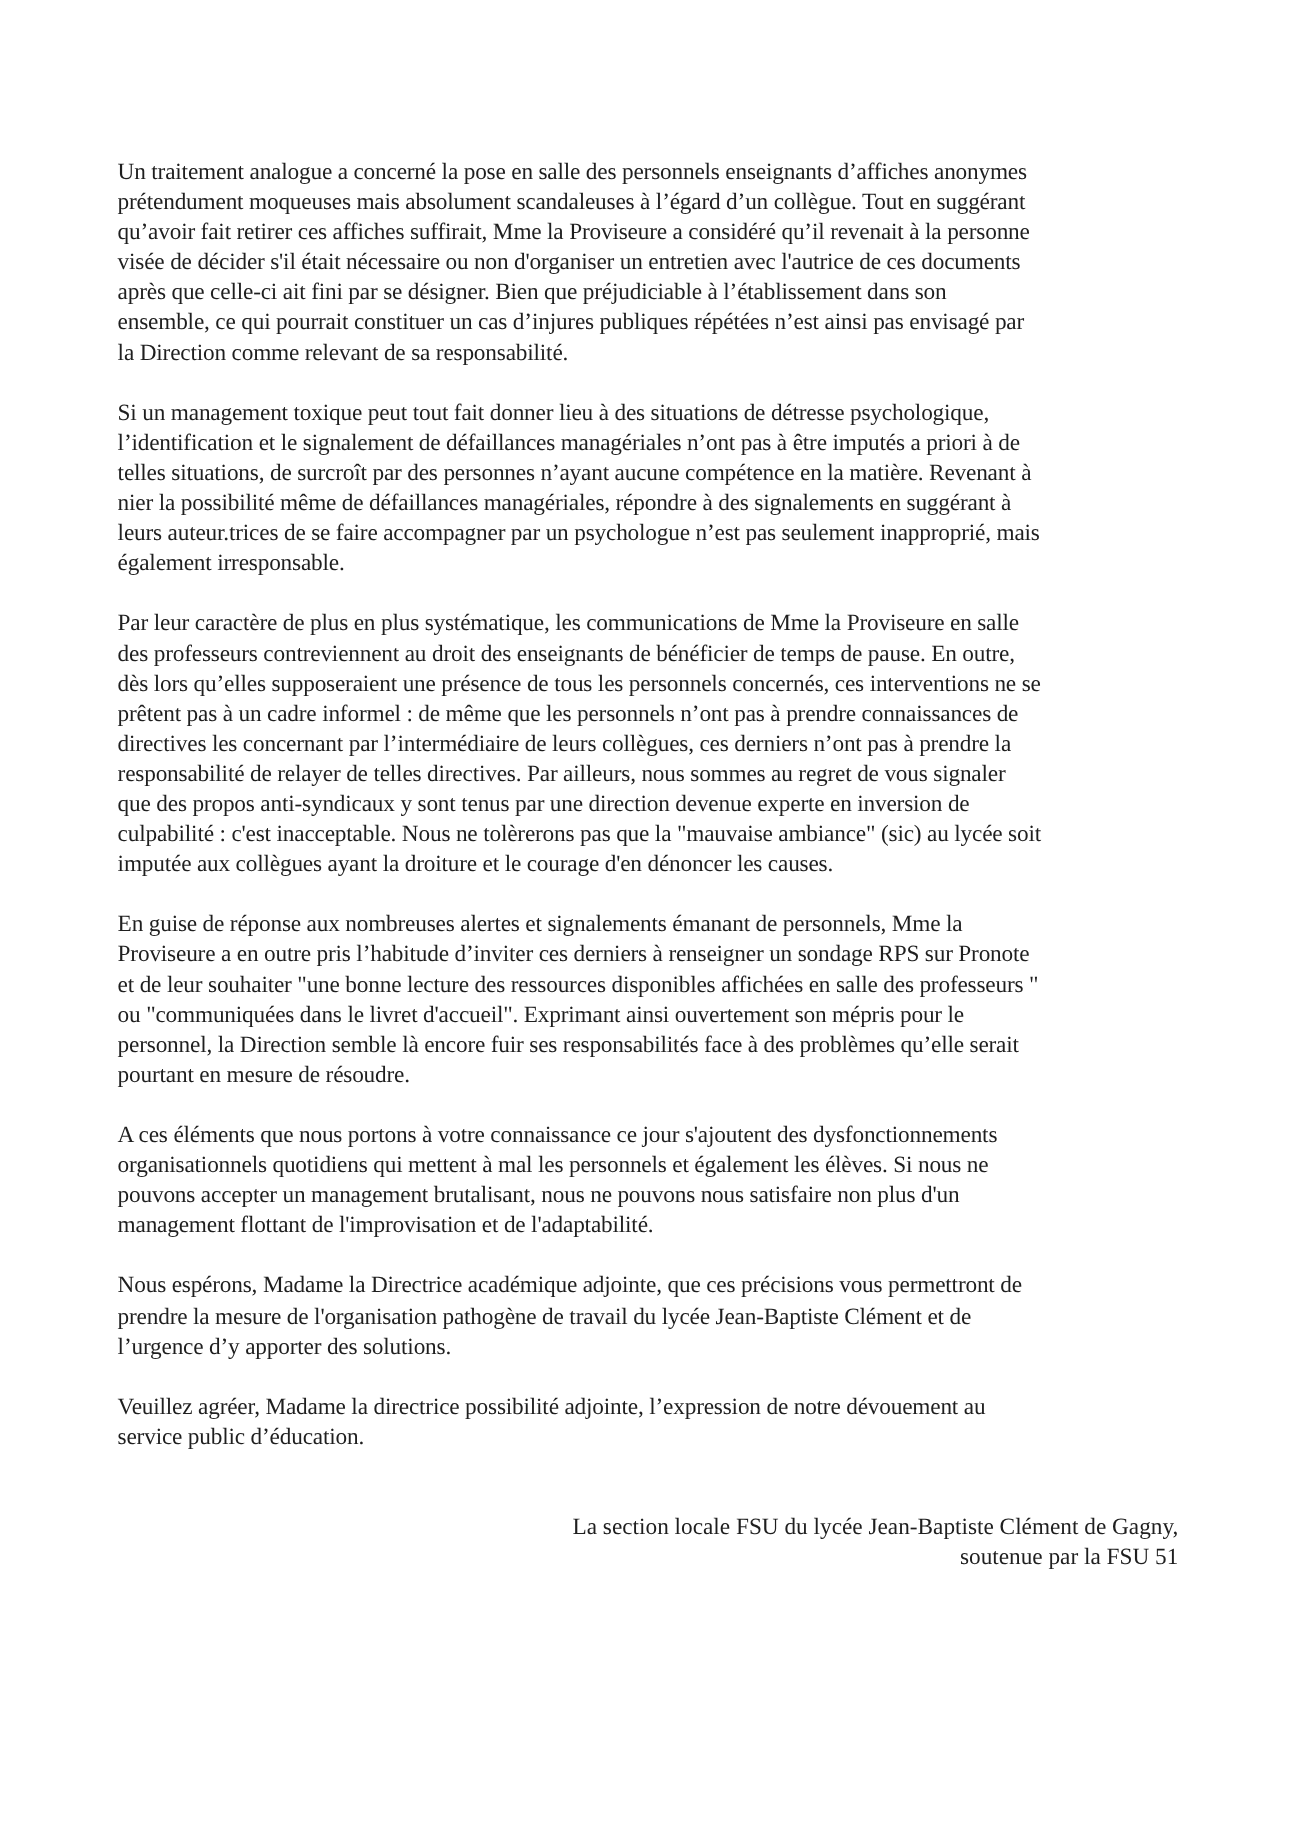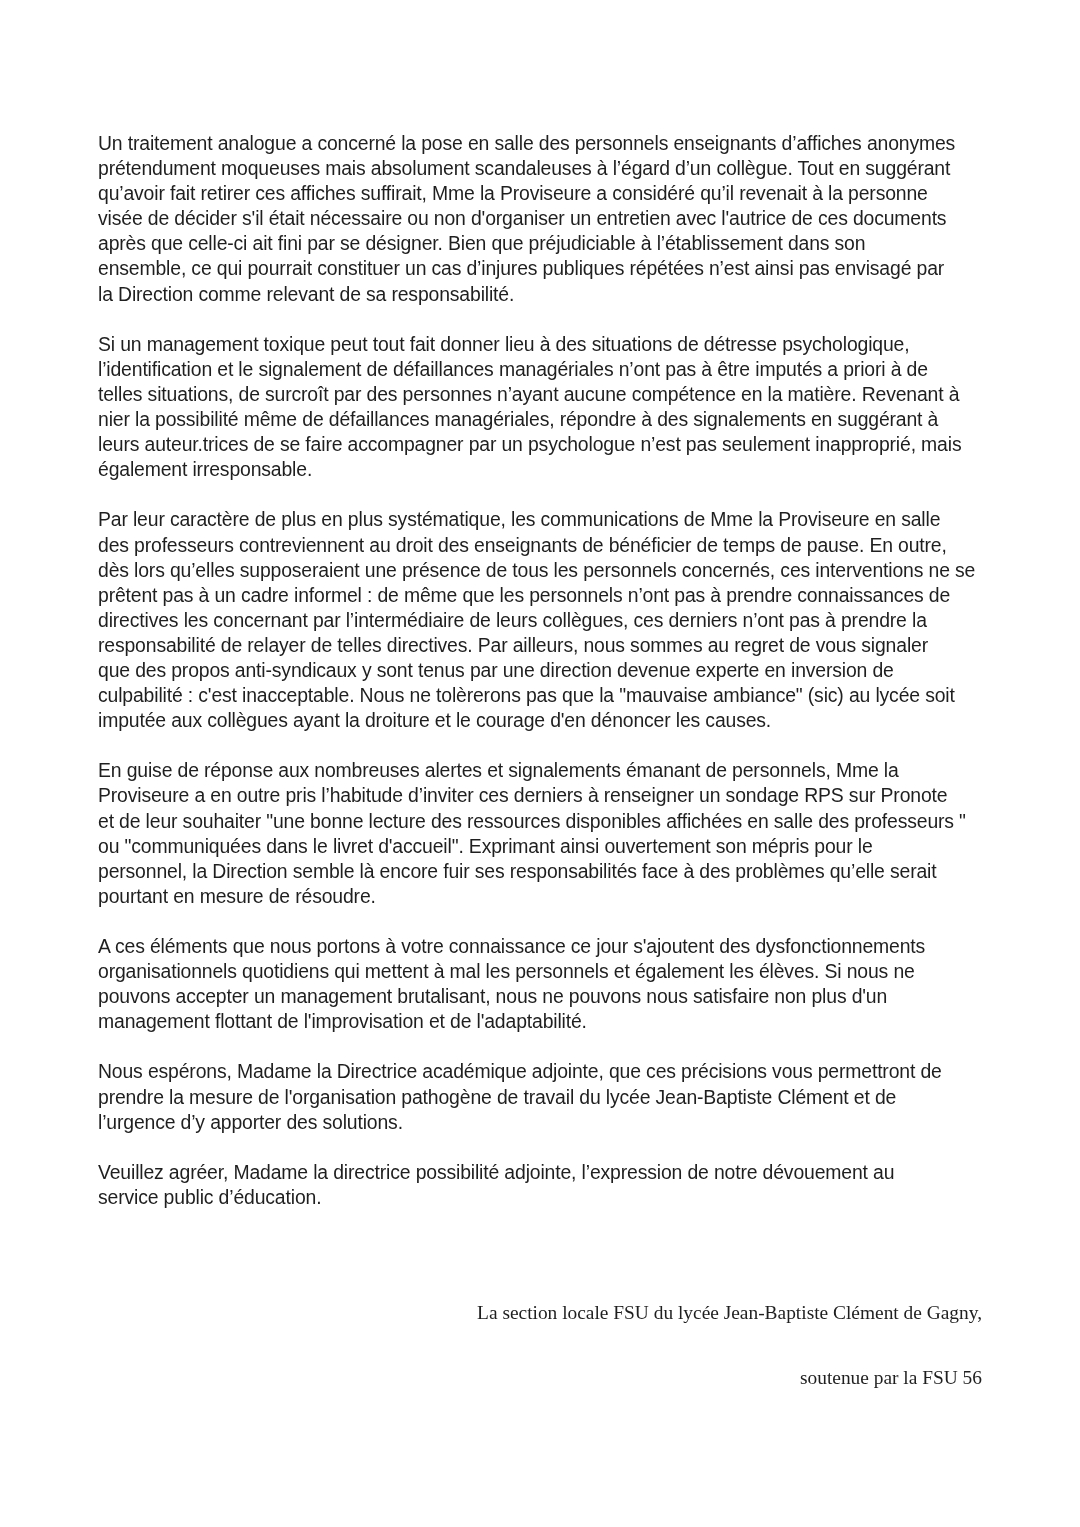--- a/index.html
+++ b/index.html
@@ -11,41 +11,41 @@
       width: 1080px;
       height: 1527px;
       position: relative;
       overflow: hidden;
     }
     .page {
       position: absolute;
       left: 98px;
       top: 131px;
       width: 890px;
-      font-family: Liberation Sans, sans-serif;
+      font-family: Liberation Serif, serif;
       font-size: 19.4px;
       line-height: 25.1px;
       color: #1f1f1f;
       letter-spacing: -0.15px;
     }
     .para {
       margin: 0 0 25.1px 0;
       white-space: pre-line;
     }
     .signature {
       position: absolute;
       right: 98px;
       top: 1260px;
       text-align: right;
       font-family: "Liberation Serif", "DejaVu Serif", serif;
       font-size: 19.4px;
       line-height: 25.1px;
       color: #1f1f1f;
     }
-    .signature div { white-space: nowrap; margin-top: 40px; }
+    .signature div { white-space: nowrap; }
   </style>
 </head>
 <body>
 
 <div class="page">
   <p class="para">Un traitement analogue a concerné la pose en salle des personnels enseignants d’affiches anonymes
 prétendument moqueuses mais absolument scandaleuses à l’égard d’un collègue. Tout en suggérant
 qu’avoir fait retirer ces affiches suffirait, Mme la Proviseure a considéré qu’il revenait à la personne
 visée de décider s'il était nécessaire ou non d'organiser un entretien avec l'autrice de ces documents
 après que celle-ci ait fini par se désigner. Bien que préjudiciable à l’établissement dans son
@@ -78,14 +78,14 @@
 management flottant de l'improvisation et de l'adaptabilité.</p>
   <p class="para">Nous espérons, Madame la Directrice académique adjointe, que ces précisions vous permettront de
 prendre la mesure de l'organisation pathogène de travail du lycée Jean-Baptiste Clément et de
 l’urgence d’y apporter des solutions.</p>
   <p class="para">Veuillez agréer, Madame la directrice possibilité adjointe, l’expression de notre dévouement au
 service public d’éducation.</p>
 </div>
 
 <div class="signature">
   <div>La section locale FSU du lycée Jean-Baptiste Clément de Gagny,</div>
-  <div>soutenue par la FSU 56</div>
+  <div>soutenue par la FSU 51</div>
 </div>
 
 </body></html>

